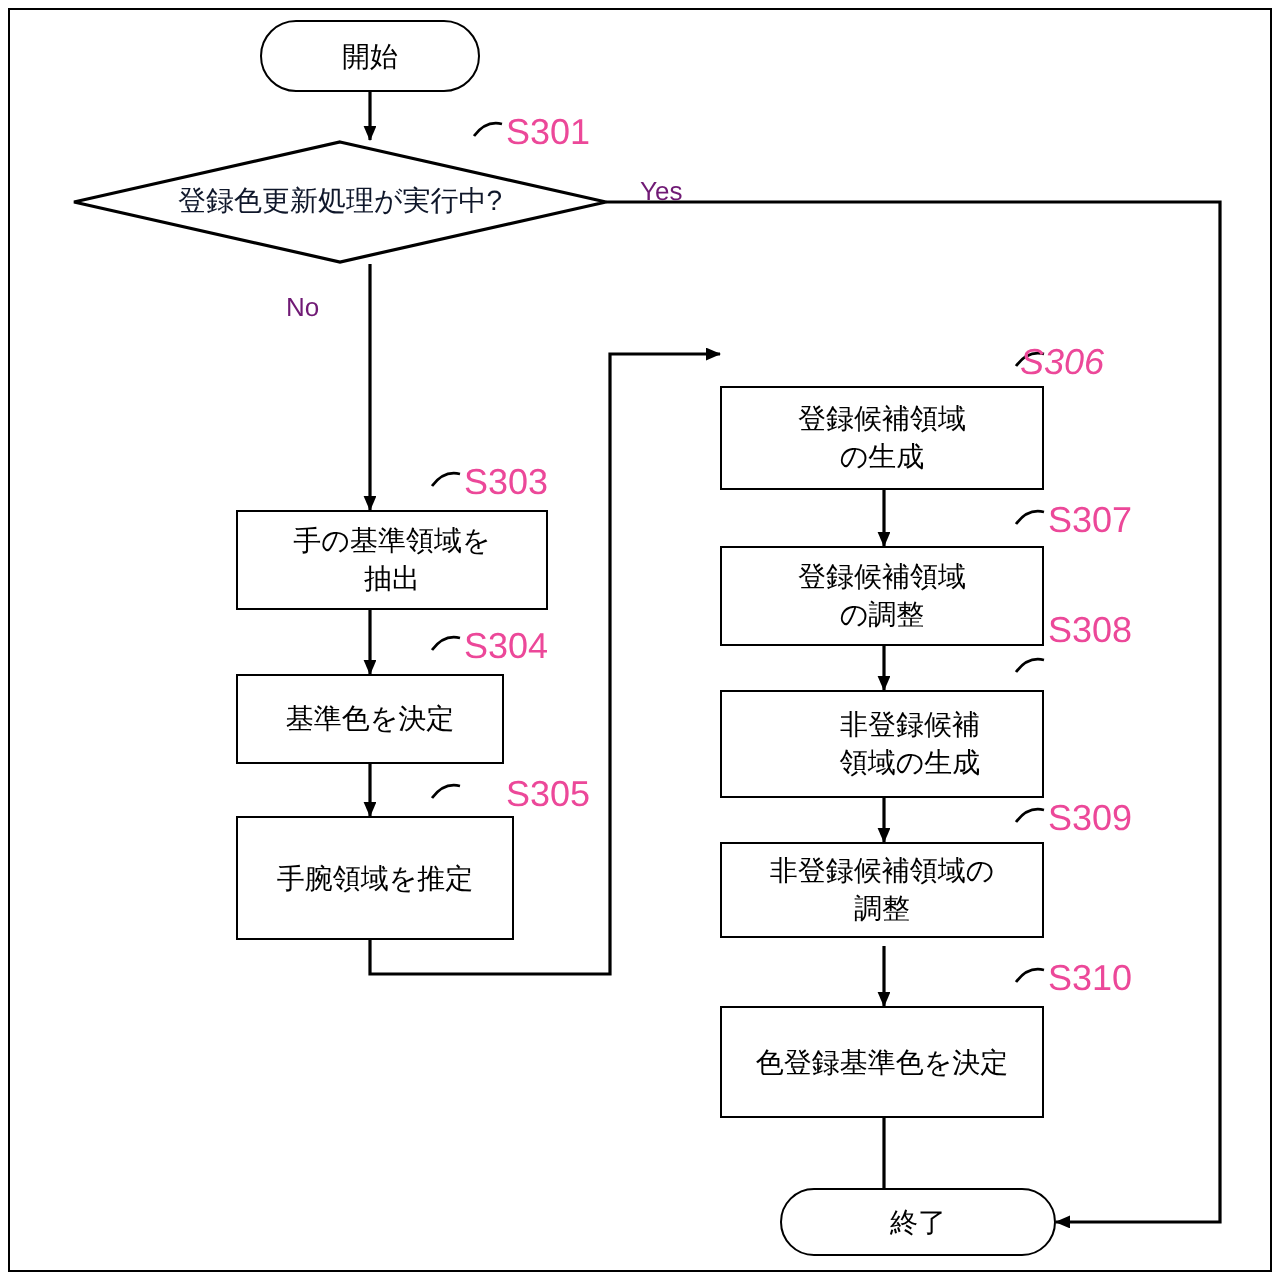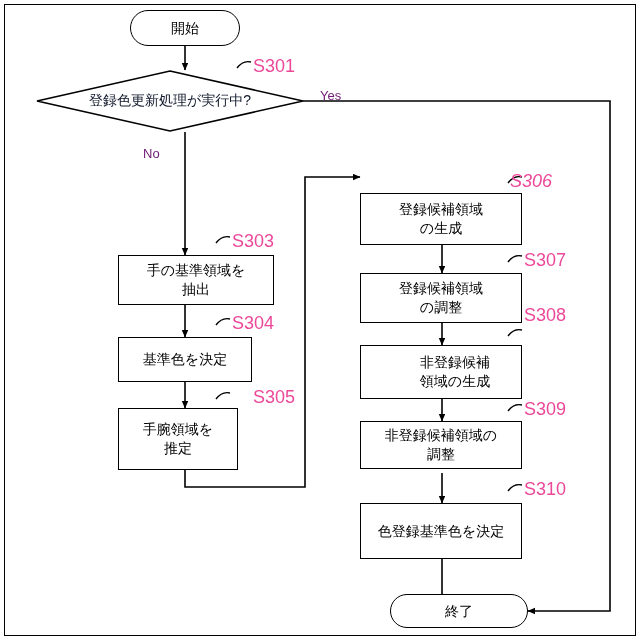--- a/index.html
+++ b/index.html
@@ -157,21 +157,21 @@
 
   <div class="node process" style="left:118px; top:255px; width:156px; height:50px; flex-direction:column;">
     <span>手の基準領域を</span>
     <span>抽出</span>
   </div>
 
   <div class="node process" style="left:118px; top:337px; width:134px; height:45px;">
     <span>基準色を決定</span>
   </div>
 
-  <div class="node process" style="left:118px; top:408px; width:120px; height:62px; flex-direction:column;">
+  <div class="node process" style="left:118px; top:408px; width:139px; height:62px; flex-direction:row;">
     <span>手腕領域を</span>
     <span>推定</span>
   </div>
 
   <div class="node process" style="left:360px; top:193px; width:162px; height:52px; flex-direction:column;">
     <span>登録候補領域</span>
     <span>の生成</span>
   </div>
 
   <div class="node process" style="left:360px; top:273px; width:162px; height:50px; flex-direction:column;">

